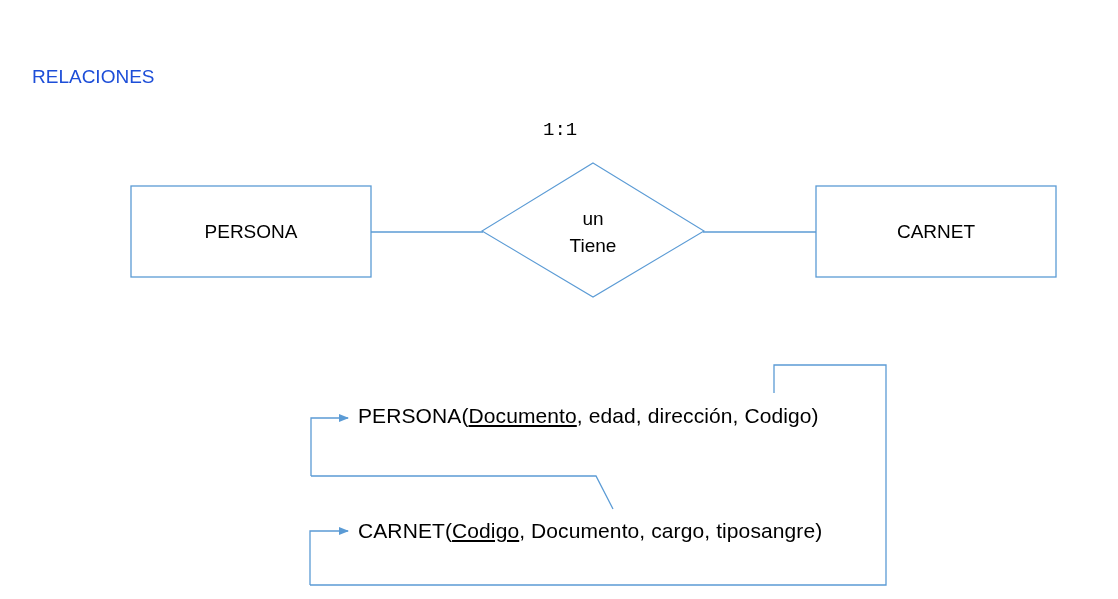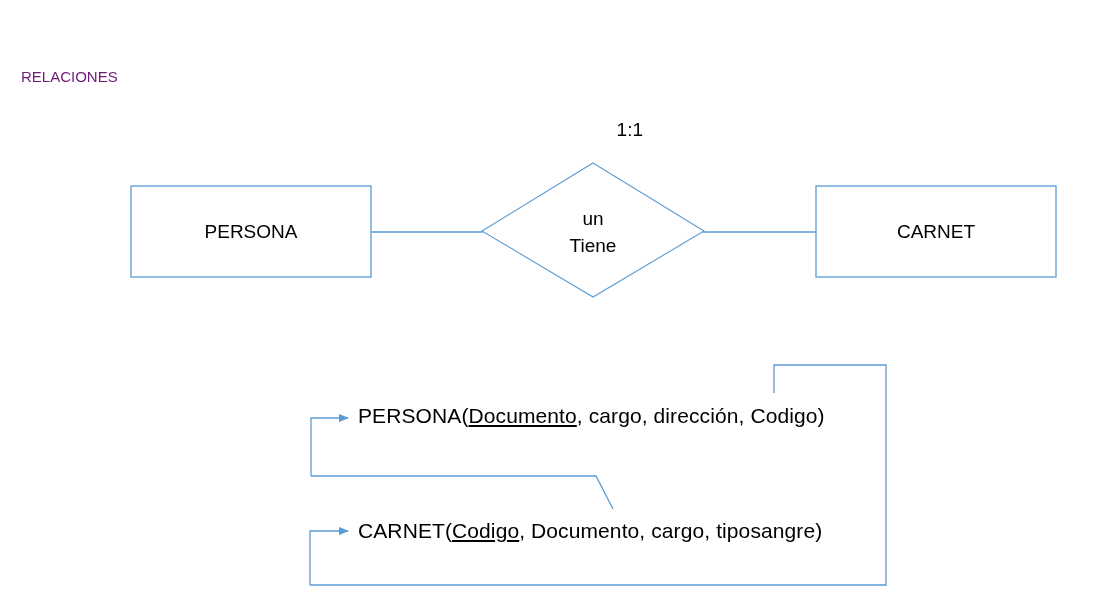--- a/index.html
+++ b/index.html
@@ -15,26 +15,26 @@
     overflow: hidden;
     position: relative;
   }
   #canvas {
     position: relative;
     width: 1118px;
     height: 599px;
   }
   .title-block {
     position: absolute;
-    left: 21px;
+    left: 32px;
     top: 9px;
-    font-size: 15px;
+    font-size: 19px;
     line-height: 27px;
     white-space: pre;
-    color: #701a75;
+    color: #1d4ed8;
   }
   .title-line {
     display: block;
   }
 
   
   svg.diagram {
     position: absolute;
     left: 0;
     top: 0;
@@ -65,21 +65,22 @@
     top: 205px;
     width: 140px;
     line-height: 27px;
     text-align: center;
   }
   .label-rel span { display: block; }
   .label-card {
     left: 543px;
     top: 119px;
     width: 100px;
-    text-align: right;
+    text-align: left;
+    font-family: Liberation Mono, monospace;
   }
 
   .schema-line {
     position: absolute;
     font-size: 21px;
     color: #000000;
     white-space: nowrap;
     letter-spacing: 0.1px;
   }
   .schema-persona {
@@ -136,20 +137,20 @@
   <div class="entity-label label-carnet">CARNET</div>
 
   <div class="entity-label label-rel">
     <span>un</span>
     <span>Tiene</span>
   </div>
 
   <div class="entity-label label-card">1:1</div>
 
   <div class="schema-line schema-persona">
-    <span>PERSONA</span><span>(</span><span class="pk">Documento</span><span>, cargo, dirección, Codigo)</span>
+    <span>PERSONA</span><span>(</span><span class="pk">Documento</span><span>, edad, dirección, Codigo)</span>
   </div>
 
   <div class="schema-line schema-carnet">
     <span>CARNET</span><span>(</span><span class="pk">Codigo</span><span>, Documento, cargo, tiposangre)</span>
   </div>
 
 </div>
 
 </body></html>

